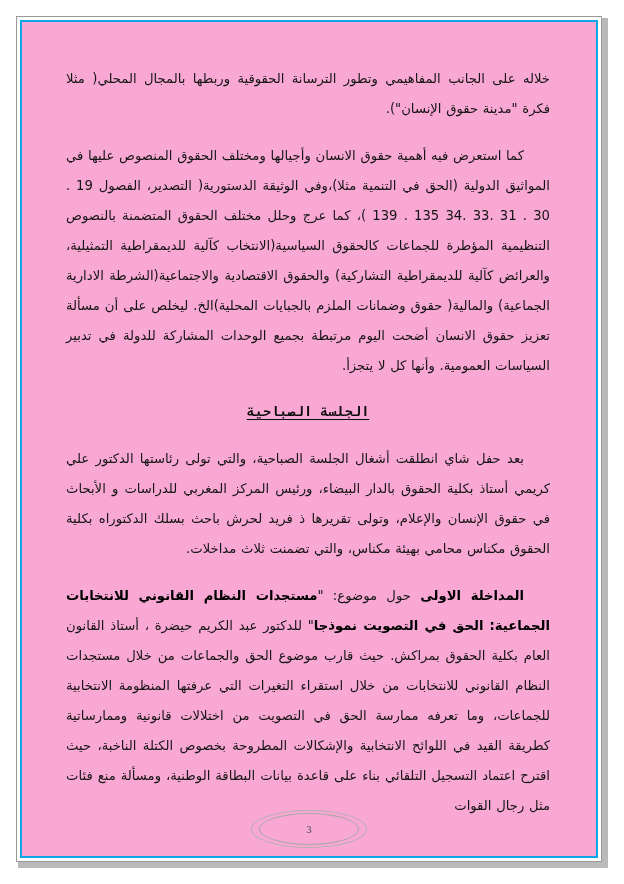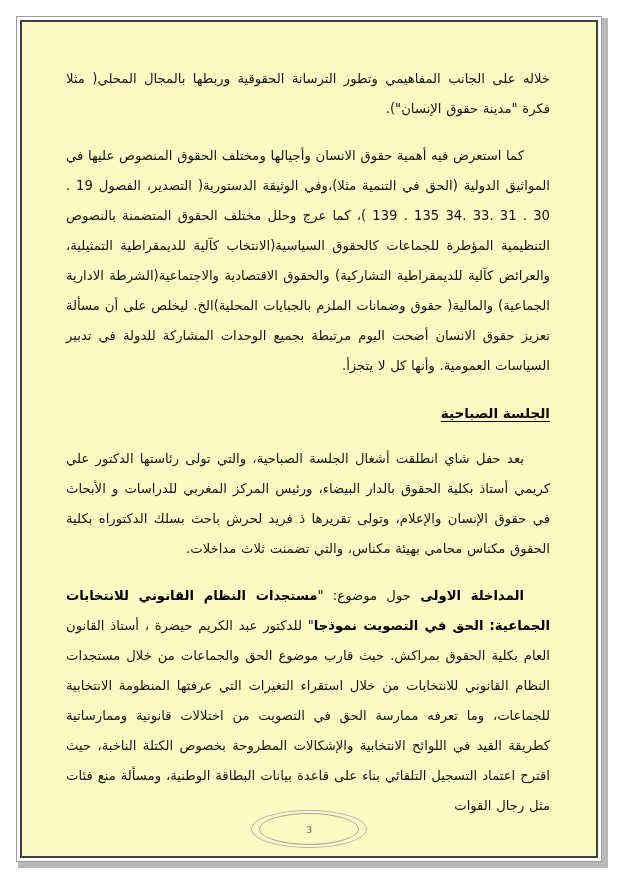--- a/index.html
+++ b/index.html
@@ -32,23 +32,23 @@
     background: #ffffff;
     border: 1px solid #9a9a9a;
     box-sizing: border-box;
   }
   .page-inner {
     position: absolute;
     left: 3px;
     top: 3px;
     right: 3px;
     bottom: 3px;
-    border: 2px solid #404040;
+    border: 2px solid #0ea5e9;
     box-sizing: border-box;
-    background: #fef9c3;
+    background: #f9a8d4;
   }
 
   
   .content {
     position: absolute;
     left: 0;
     top: 0;
     right: 0;
     bottom: 0;
     padding: 42px 46px 0 44px;
@@ -70,21 +70,23 @@
     text-indent: 26px;
   }
   p.para.tight {
   }
 
   .section-heading {
     margin: 0 0 16px 0;
     font-size: 13.6px;
     line-height: 30px;
     font-weight: bold;
+    text-align: center;
     color: #0d0d0d;
+    font-family: Liberation Mono, monospace;
   }
   .section-heading .u {
     text-decoration: underline;
     text-underline-offset: 3px;
   }
 
   b.bold {
     font-weight: bold;
     color: #000000;
   }

